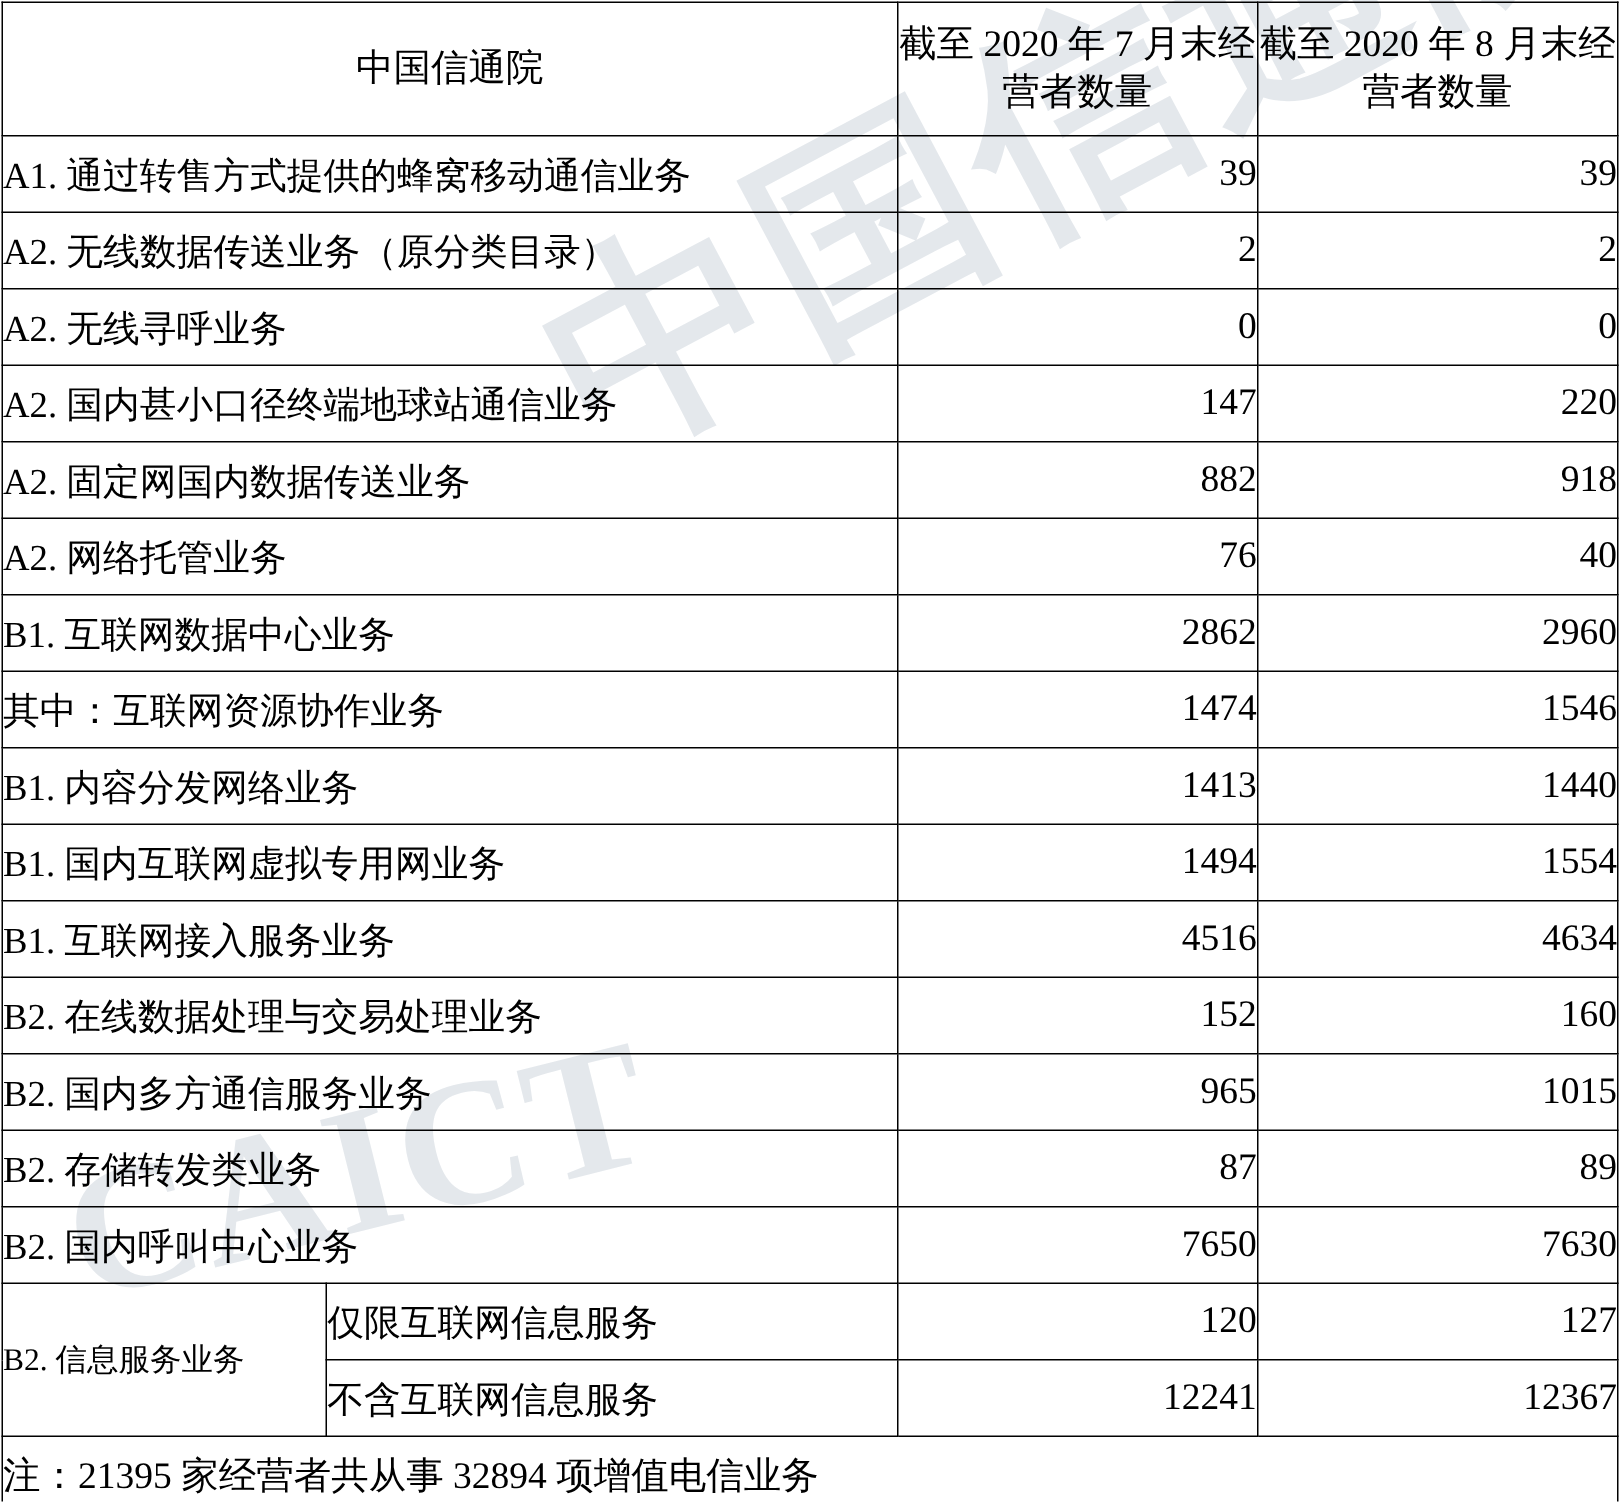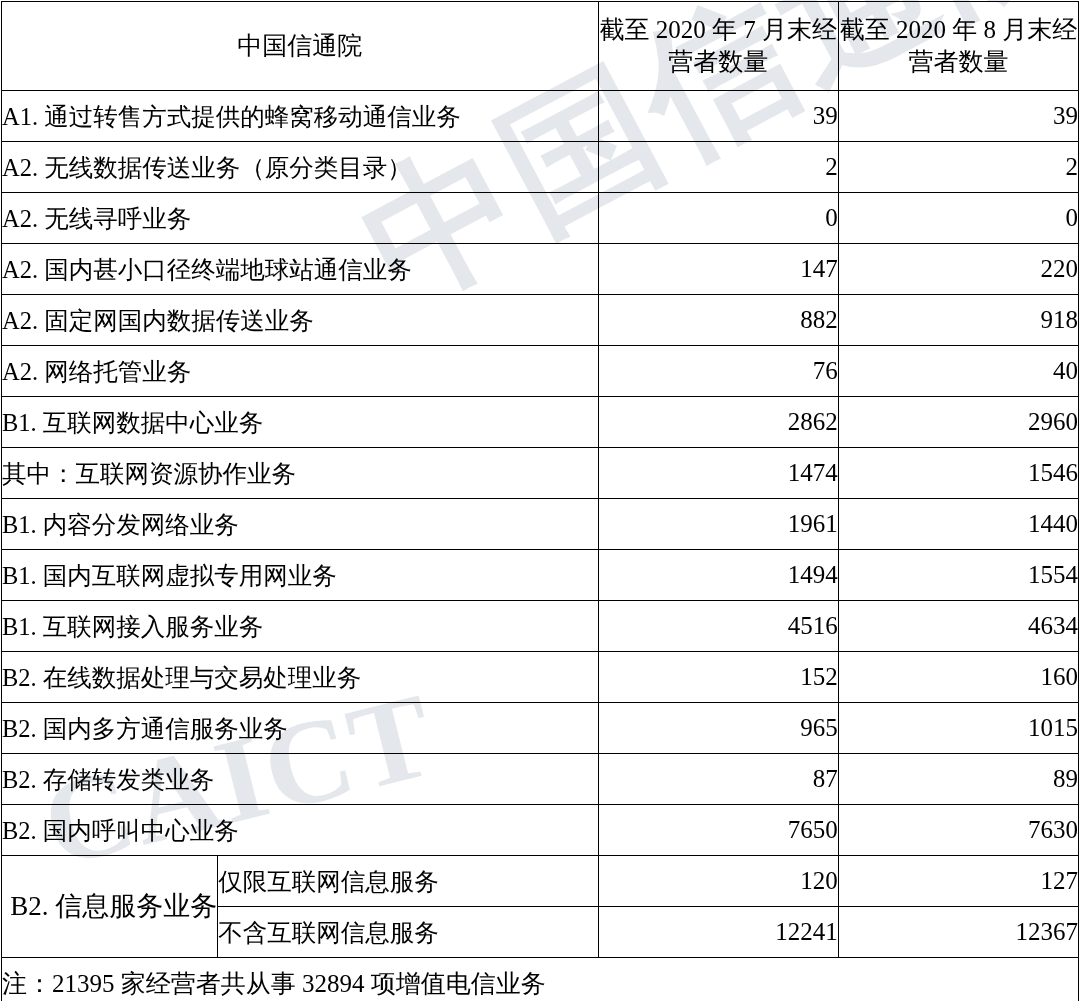--- a/index.html
+++ b/index.html
@@ -98,22 +98,22 @@
     font-size: 25px;
     text-align: right;
     padding: 0 14px 0 0;
     height: 50px;
     margin-left: 44px;
   }
   tr.datarow > td { height: 50px; }
 
   
   td.cat-merged {
-    font-size: 27px;
-    text-align: right;
+    font-size: 21px;
+    text-align: left;
     padding: 4px 0 0 10px;
     vertical-align: top;
     line-height: 1.42;
     width: 216px;
   }
   td.sub {
     font-size: 24.5px;
     text-align: left;
     padding: 0 0 0 14px;
     height: 50px;
@@ -189,21 +189,21 @@
         <td class="num">2862</td>
         <td class="num">2960</td>
       </tr>
       <tr class="datarow">
         <td class="cat" colspan="2">其中：互联网资源协作业务</td>
         <td class="num">1474</td>
         <td class="num">1546</td>
       </tr>
       <tr class="datarow">
         <td class="cat" colspan="2">B1. 内容分发网络业务</td>
-        <td class="num">1961</td>
+        <td class="num">1413</td>
         <td class="num">1440</td>
       </tr>
       <tr class="datarow">
         <td class="cat" colspan="2">B1. 国内互联网虚拟专用网业务</td>
         <td class="num">1494</td>
         <td class="num">1554</td>
       </tr>
       <tr class="datarow">
         <td class="cat" colspan="2">B1. 互联网接入服务业务</td>
         <td class="num">4516</td>

